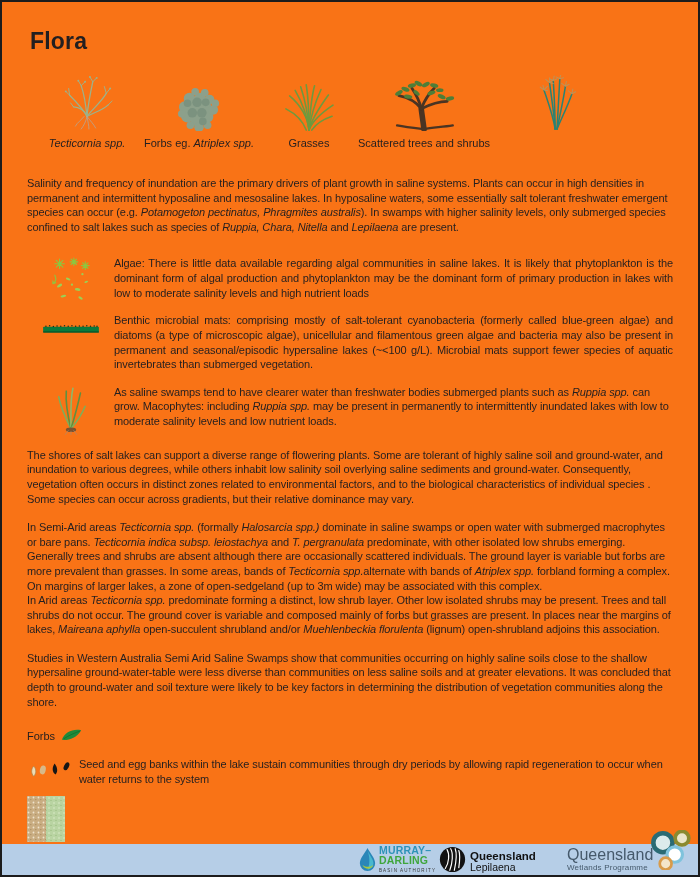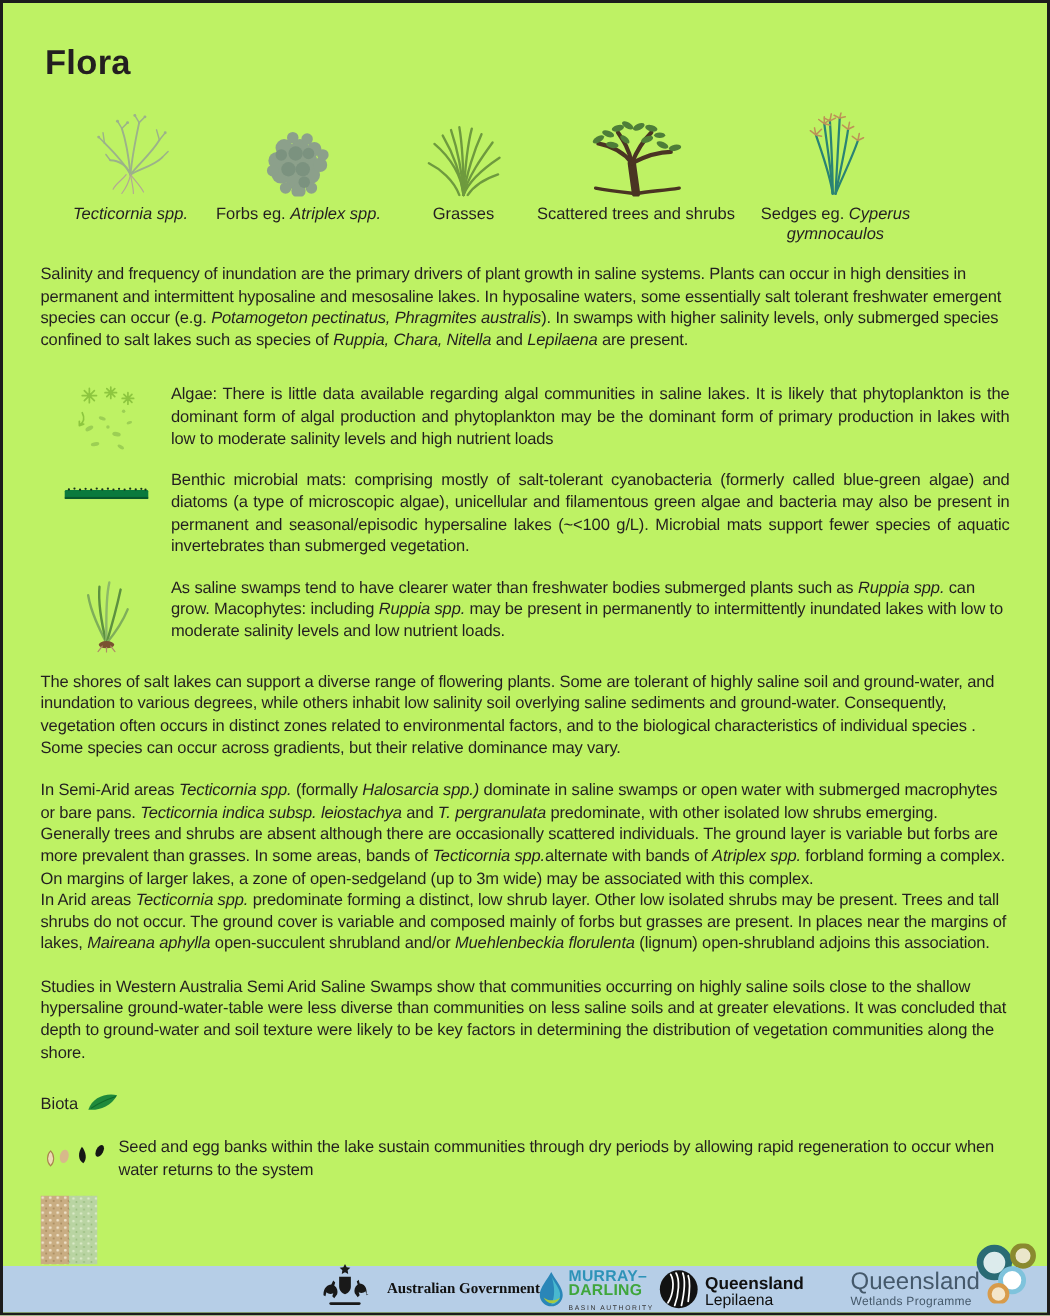--- a/index.html
+++ b/index.html
@@ -1,16 +1,16 @@
 <!DOCTYPE html>
 <html><head>
 <meta charset="utf-8">
 <style>
   html,body{margin:0;padding:0;background:#e8e8e8;}
-  .page{position:relative;width:700px;height:877px;margin:0 auto;background:#bef264;
+  .page{position:relative;width:700px;height:877px;margin:0 auto;background:#f97316;
         border:2px solid #1c1c1c;box-sizing:border-box;overflow:hidden;
         font-family:"Liberation Sans",sans-serif;color:#231f20;}
   .content{padding:0 25px;}
   .title{font-size:23px;font-weight:600;letter-spacing:.2px;margin:26px 0 0 3px;}
   
   .plants{position:relative;height:96px;margin-top:14px;}
   .pcol{position:absolute;top:0;text-align:center;}
   .pimg{height:62px;display:flex;align-items:flex-end;justify-content:center;}
   .plabel{font-size:11px;margin-top:6px;line-height:12.5px;}
   .c1{left:-5px;width:130px;}  .c2{left:102px;width:140px;}
@@ -204,21 +204,20 @@
             <g stroke="#bd9257" stroke-width="1.1" fill="none" stroke-linecap="round">
               <path d="M8,16 l-4,-3 M8,16 l-1,-5 M8,16 l4,-4 M8,16 l4,1"></path>
               <path d="M14,8 l-4,-3 M14,8 l0,-5 M14,8 l4,-3 M14,8 l4,1"></path>
               <path d="M18,6 l-4,-2 M18,6 l1,-5 M18,6 l4,-2"></path>
               <path d="M25,4 l-4,-2 M25,4 l1,-4 M25,4 l4,-1"></path>
               <path d="M31,12 l-4,-3 M31,12 l1,-5 M31,12 l4,-2"></path>
               <path d="M38,20 l-4,-3 M38,20 l1,-5 M38,20 l4,-2"></path>
             </g>
           </svg>
         </div>
-        <div class="plabel">Sedges eg. <i>Cyperus gymnocaulos</i></div>
       </div>
     </div>
 
     <div class="para intro">Salinity and frequency of inundation are the primary drivers of plant growth in saline systems. Plants can occur in high densities in permanent and intermittent hyposaline and mesosaline lakes. In hyposaline waters, some essentially salt tolerant freshwater emergent species can occur (e.g. <i>Potamogeton pectinatus, Phragmites australis</i>). In swamps with higher salinity levels, only submerged species confined to salt lakes such as species of <i>Ruppia, Chara, Nitella</i> and <i>Lepilaena</i> are present.</div>
 
     <div class="items">
       <div class="item">
         <div class="icol">
           <svg width="40" height="44" viewBox="0 0 42 46">
             <g stroke="#8dc63f" stroke-width="1.2" fill="none" stroke-linecap="round">
@@ -290,21 +289,21 @@
         <div class="itext para">As saline swamps tend to have clearer water than freshwater bodies submerged plants such as <i>Ruppia spp.</i> can grow. Macophytes: including <i>Ruppia spp.</i> may be present in permanently to intermittently inundated lakes with low to moderate salinity levels and low nutrient loads.</div>
       </div>
     </div>
 
     <div class="para p-shores">The shores of salt lakes can support a diverse range of flowering plants. Some are tolerant of highly saline soil and ground-water, and inundation to various degrees, while others inhabit low salinity soil overlying saline sediments and ground-water. Consequently, vegetation often occurs in distinct zones related to environmental factors, and to the biological characteristics of individual species . Some species can occur across gradients, but their relative dominance may vary.</div>
     <div class="para p-semi">In Semi-Arid areas <i>Tecticornia spp.</i> (formally <i>Halosarcia spp.)</i> dominate in saline swamps or open water with submerged macrophytes or bare pans. <i>Tecticornia indica subsp. leiostachya</i> and <i>T. pergranulata</i> predominate, with other isolated low shrubs emerging. Generally trees and shrubs are absent although there are occasionally scattered individuals. The ground layer is variable but forbs are more prevalent than grasses. In some areas, bands of <i>Tecticornia spp.</i>alternate with bands of <i>Atriplex spp.</i> forbland forming a complex. On margins of larger lakes, a zone of open-sedgeland (up to 3m wide) may be associated with this complex.</div>
     <div class="para p-arid">In Arid areas <i>Tecticornia spp.</i> predominate forming a distinct, low shrub layer. Other low isolated shrubs may be present. Trees and tall shrubs do not occur. The ground cover is variable and composed mainly of forbs but grasses are present. In places near the margins of lakes, <i>Maireana aphylla</i> open-succulent shrubland and/or <i>Muehlenbeckia florulenta</i> (lignum) open-shrubland adjoins this association.</div>
     <div class="para p-studies">Studies in Western Australia Semi Arid Saline Swamps show that communities occurring on highly saline soils close to the shallow hypersaline ground-water-table were less diverse than communities on less saline soils and at greater elevations. It was concluded that depth to ground-water and soil texture were likely to be key factors in determining the distribution of vegetation communities along the shore.</div>
 
     <div class="biota-row">
-      <span>Biota</span>
+      <span>Forbs</span>
       <span>
         <svg width="21" height="15" viewBox="0 0 24 16">
           <path d="M1,14 C4,5 14,1 23,3 C18,12 8,15 1,14 Z" fill="#1f8a3b"></path>
           <path d="M3,13 C9,9 16,6 22,4" stroke="#0f6b2a" stroke-width="0.8" fill="none"></path>
         </svg>
       </span>
     </div>
 
     <div class="seed-row">
       <div class="seed-icol">
@@ -335,32 +334,20 @@
           </defs>
           <rect x="0" y="0" width="19" height="46" fill="url(#psand)"></rect>
           <rect x="19" y="0" width="19" height="46" fill="url(#pgreen)"></rect>
         </svg>
       </span>
     </div>
 
   </div>
 
   <div class="footer">
-    <div class="flogo f-aus">
-      <span>
-        <svg width="46" height="30" viewBox="0 0 64 46" fill="#191919">
-          <path d="M32,1 l1.7,3.4 3.7,0.5 -2.7,2.6 0.6,3.7 -3.3,-1.7 -3.3,1.7 0.6,-3.7 -2.7,-2.6 3.7,-0.5 Z"></path>
-          <path d="M26,14 h12 v10 c0,4 -3,7 -6,8 c-3,-1 -6,-4 -6,-8 Z"></path>
-          <path d="M10,32 c0,-6 4,-10 8,-10 l2,-4 2,2 -1,3 c3,2 4,6 3,9 l-3,4 -2,-2 1,-3 c-2,1 -5,1 -7,-1 l-1,4 -2,-1 Z"></path>
-          <path d="M54,32 c1,-7 -3,-11 -7,-11 l-1,-4 -2,2 1,3 c-3,2 -4,6 -3,9 l3,4 2,-2 -1,-3 c2,1 5,1 7,-1 l1,4 2,-1 Z"></path>
-          <rect x="16" y="40" width="32" height="3" rx="1.5"></rect>
-        </svg>
-      </span>
-      <span class="aus-text">Australian Government</span>
-    </div>
 
     <div class="flogo f-md">
       <span>
         <svg width="17" height="26" viewBox="0 0 20 28">
           <path d="M10,1 C13,7 19,13 19,19 a9,9 0 1,1 -18,0 C1,13 7,7 10,1 Z" fill="#2a86b8"></path>
           <path d="M10,4 C12,9 17,14 17,19 a7.5,7.5 0 0,1 -7,7.5 C13,21 13,12 10,4 Z" fill="#49b8cf"></path>
           <path d="M4,21 C8,24 13,24 17,21 C14,27 7,27 4,21 Z" fill="#a9c93d"></path>
         </svg>
       </span>
       <span class="md-text">

